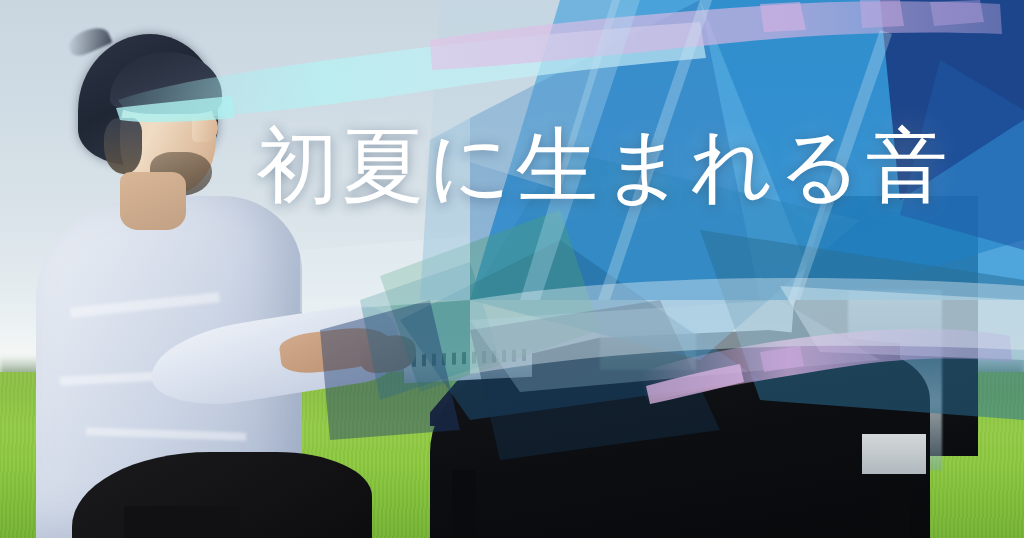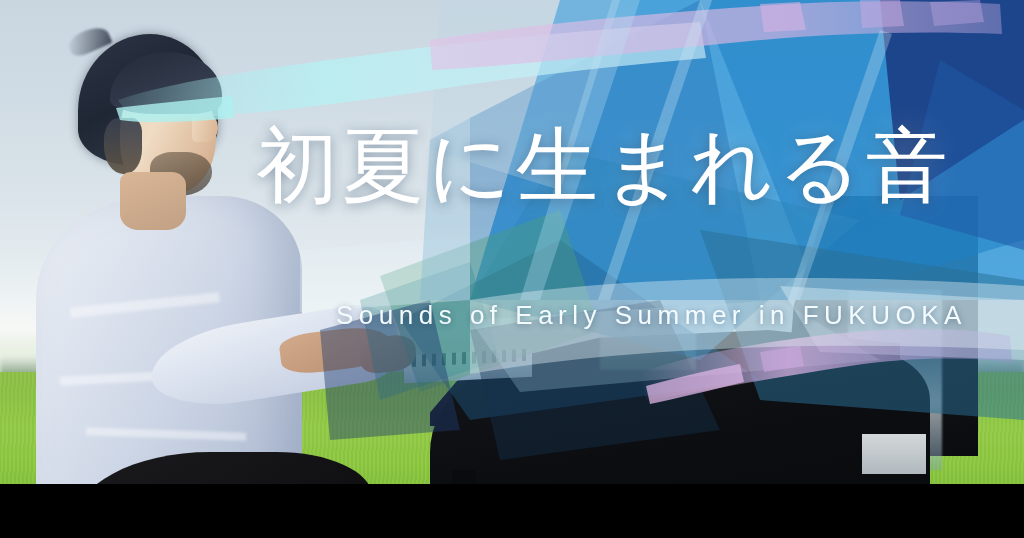--- a/index.html
+++ b/index.html
@@ -1,21 +1,21 @@
 <!DOCTYPE html>
 <html><head>
 <meta charset="utf-8">
 <title>Concert Banner</title>
 <style>
   html,body{margin:0;padding:0;background:#000;}
   body{font-family:"Liberation Sans",sans-serif;}
 
   #banner{
     position:relative;
-    width:1024px;height:484px;
+    width:1024px;height:538px;
     overflow:hidden;
     background:#cdd9e2;
     user-select:none;
   }
 
   
   .layer{position:absolute;inset:0;}
 
   
   #sky{
@@ -346,16 +346,15 @@
       </g>
 
       <g opacity="0.40">
         <path d="M470,300 C620,276 820,272 1024,286 L1024,350 C820,340 620,348 470,374 Z" fill="#e8f3f7"></path>
       </g>
     </svg>
   </div>
 
   <div id="textblock">
     <div id="title">初夏に生まれる音</div>
-    <div id="tagline">Sounds of Early Summer in FUKUOKA</div>
   </div>
 
 </div>
 
 </body></html>

